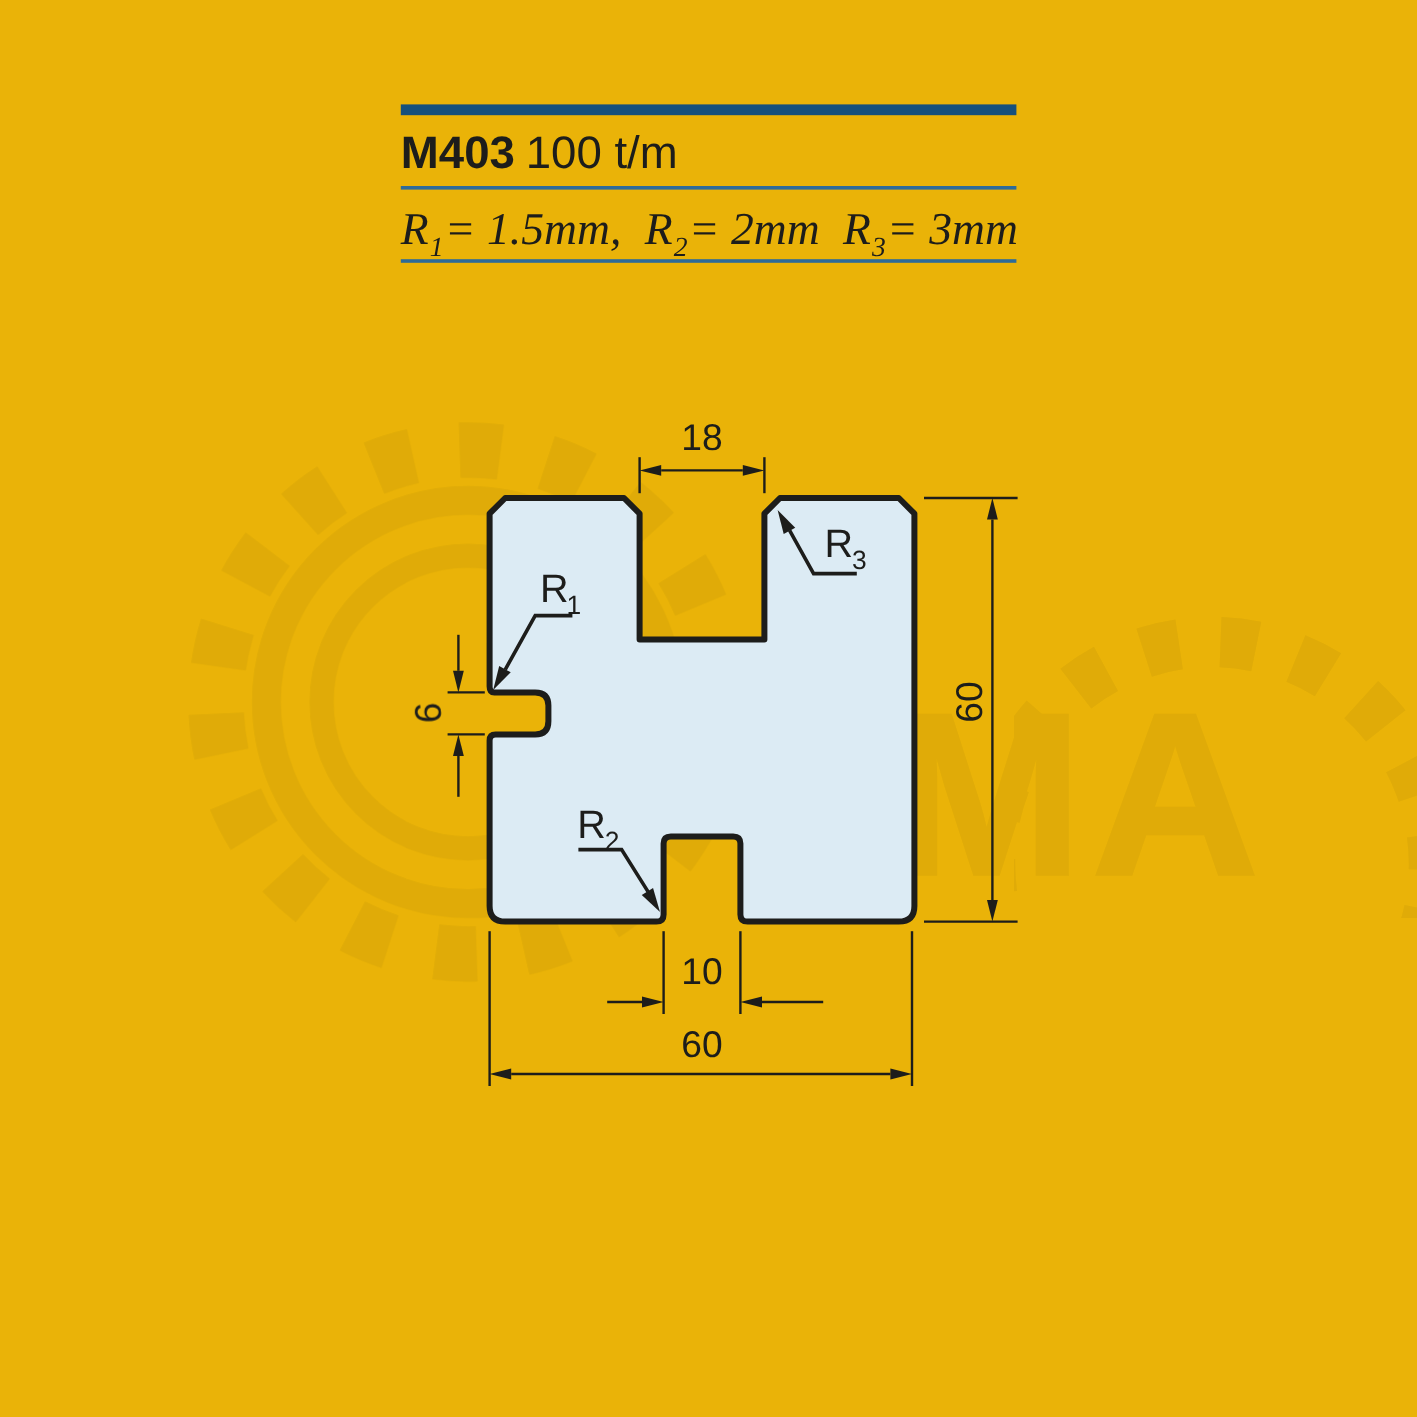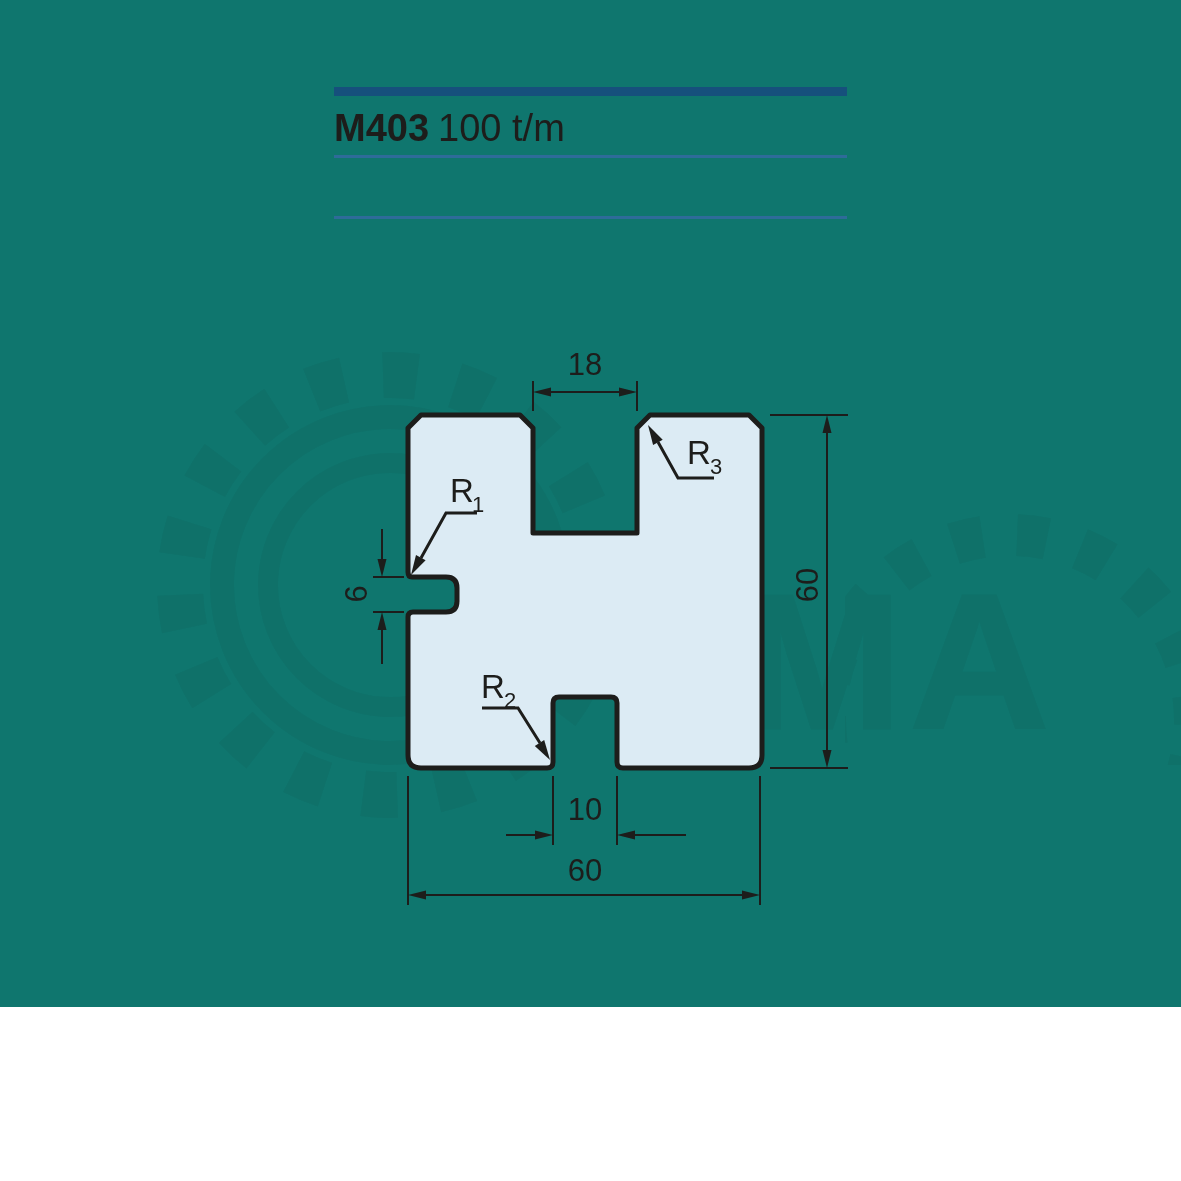--- a/index.html
+++ b/index.html
@@ -1,16 +1,16 @@
 <!DOCTYPE html>
 <html><head>
 <meta charset="utf-8">
 <style>
   html,body{margin:0;padding:0;background:#fff;}
-  .page{position:relative;width:1181px;height:1007px;background:#0f766e;overflow:hidden;
+  .page{position:relative;width:1181px;height:1181px;background:#eab308;overflow:hidden;
         font-family:"Liberation Sans",sans-serif;color:#1d1d1b;}
   .hdr-el{position:absolute;left:334px;width:513px;}
   .bar-thick{top:87px;height:9px;background:#16507c;}
   .rule{height:3px;background:#2e6b99;}
   .rule-top{top:155px;}
   .rule-bottom{top:216px;}
   .title{top:109px;font-size:38px;line-height:1;white-space:nowrap;}
   .title .model{font-weight:700;letter-spacing:0px;}
   .title .capacity{font-weight:300;margin-left:9px;color:#1d1d1b;}
   .formula{top:169px;margin:0;font-family:"Liberation Serif",serif;font-style:italic;
@@ -27,20 +27,25 @@
 </head>
 <body>
 
 <div class="page">
 
   <div class="hdr-el bar-thick"></div>
   <div class="hdr-el title">
     <span class="model">M403</span><span class="capacity">100 t/m</span>
   </div>
   <div class="hdr-el rule rule-top"></div>
+  <p class="hdr-el formula">
+    <span class="seg"><span>R</span><sub>1</sub><span>= 1.5mm,</span></span>
+    <span class="seg"><span>R</span><sub>2</sub><span>= 2mm</span></span>
+    <span class="seg"><span>R</span><sub>3</sub><span>= 3mm</span></span>
+  </p>
   <div class="hdr-el rule rule-bottom"></div>
 
   <svg class="drawing" width="1181" height="1181" viewBox="0 0 1181 1181">
 
     <defs>
       <clipPath id="rg-clip">
           <rect x="845" y="470" width="336" height="295"></rect>
         </clipPath>
     </defs>
 

